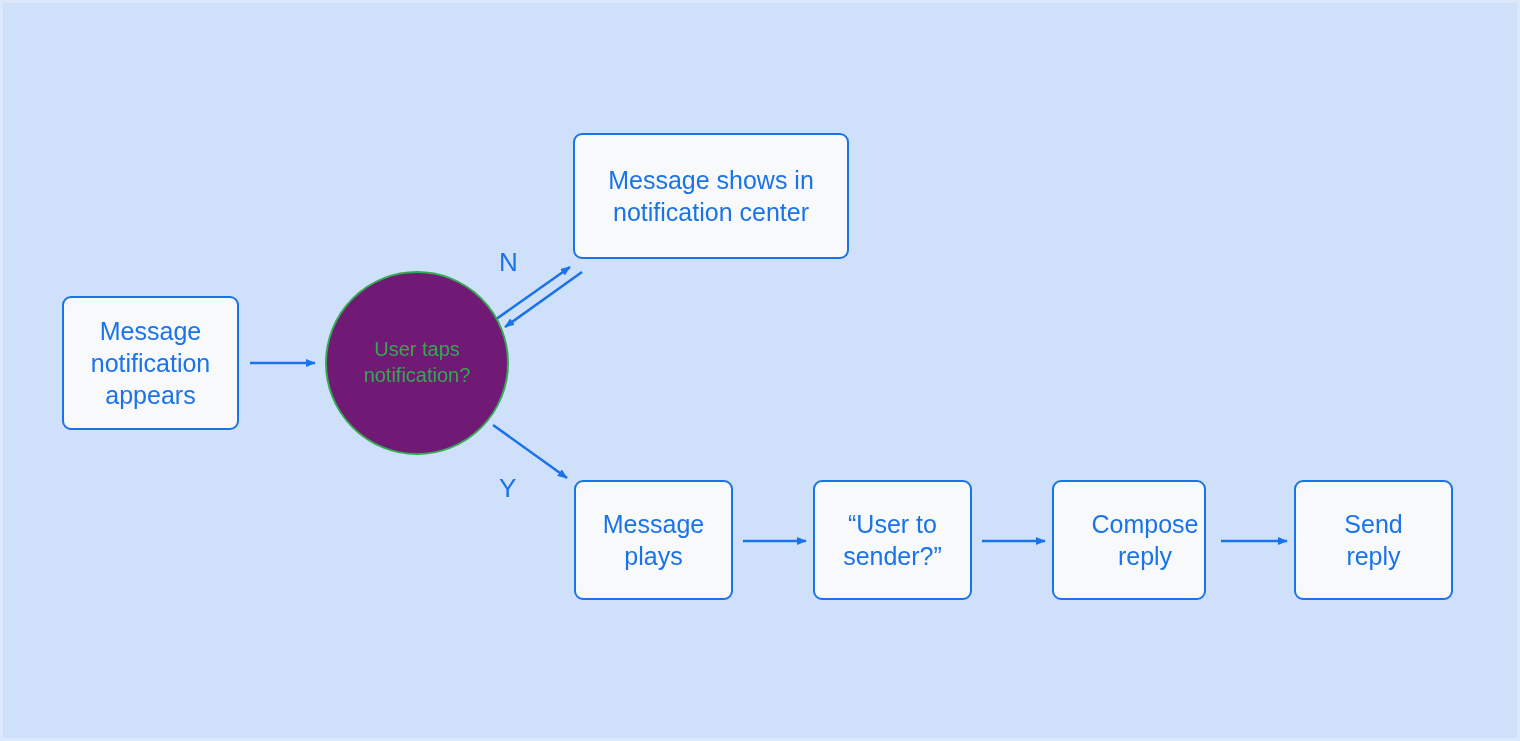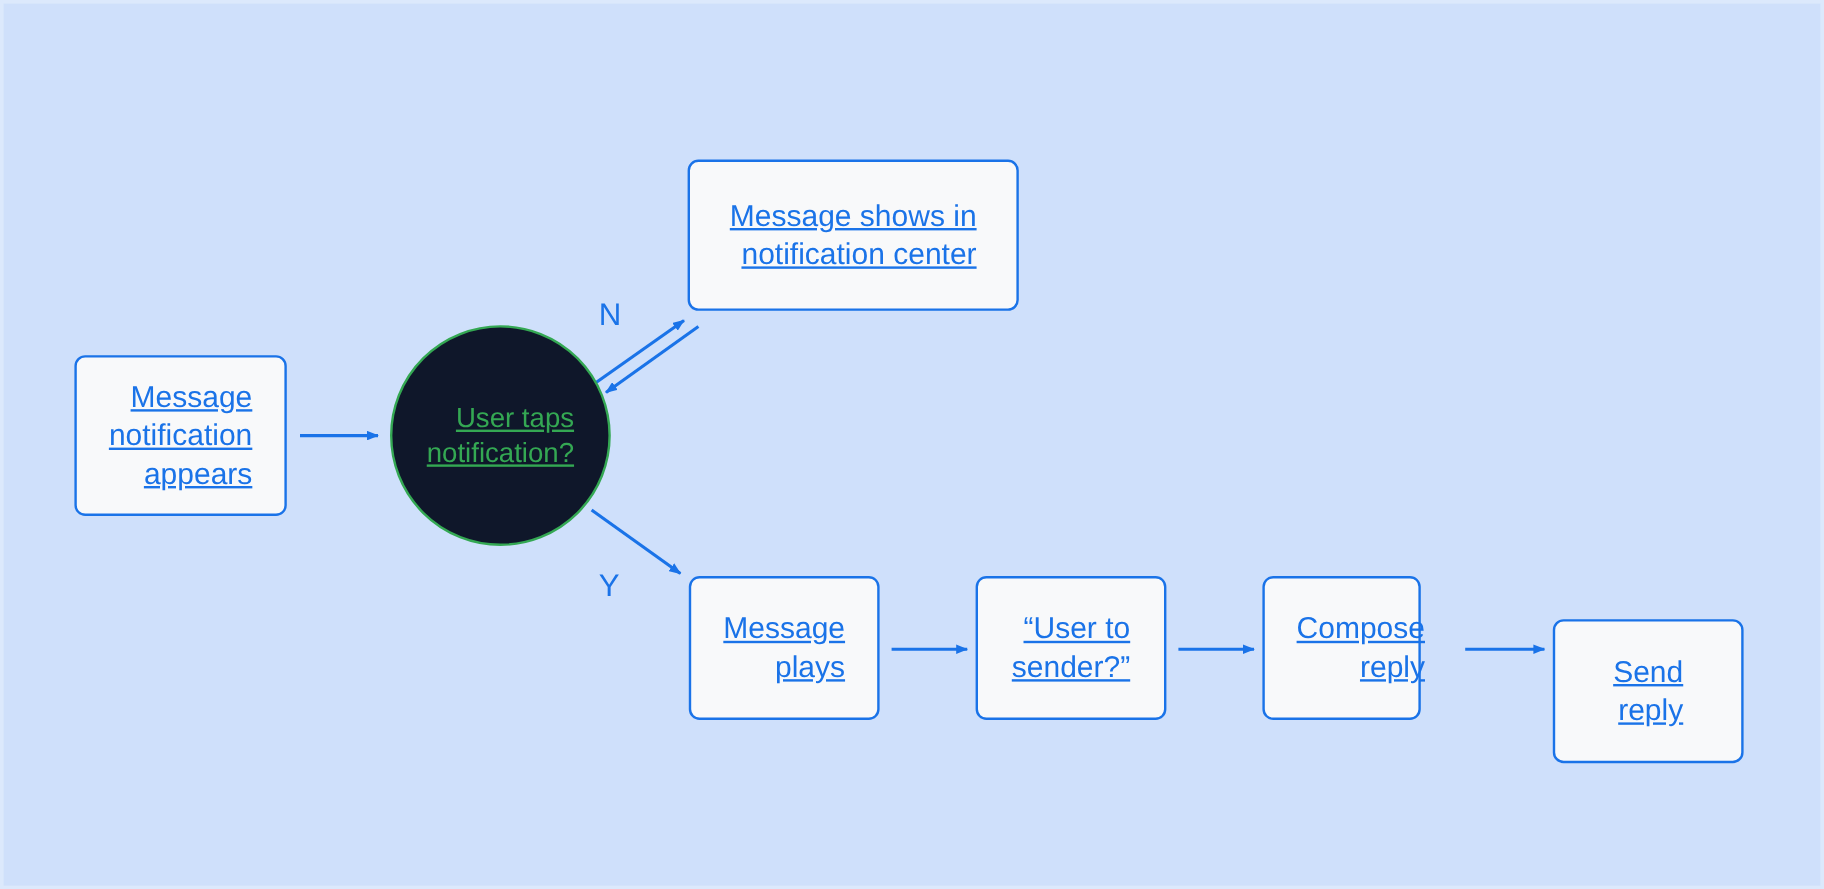--- a/index.html
+++ b/index.html
@@ -24,38 +24,37 @@
     width: 1520px;
     height: 741px;
     pointer-events: none;
   }
   .node {
     position: absolute;
     box-sizing: border-box;
     display: flex;
     align-items: center;
     justify-content: center;
-    text-align: right;
+    text-align: center;
     line-height: 1.28;
     white-space: pre-line;
-    text-decoration: underline;
   }
   .node-box {
     background: #f8f9fa;
     border: 2px solid #1a73e8;
     border-radius: 9px;
     color: #1a73e8;
     font-size: 25px;
   }
   .node-circle {
-    background: #0f172a;
+    background: #701a75;
     border: 2px solid #34a853;
     border-radius: 50%;
     color: #34a853;
-    font-size: 23px;
+    font-size: 20px;
   }
   .edge-label {
     position: absolute;
     color: #1a73e8;
     font-size: 26px;
     line-height: 1;
     white-space: nowrap;
   }
 </style>
 </head>
@@ -104,26 +103,26 @@
   <div class="node node-box" style="left:571px; top:477px; width:159px; height:120px;">
     <span>Message
 plays</span>
   </div>
 
   <div class="node node-box" style="left:810px; top:477px; width:159px; height:120px;">
     <span>“User to
 sender?”</span>
   </div>
 
-  <div class="node node-box" style="left:1049px; top:477px; width:132px; height:120px;padding-left:32px;">
+  <div class="node node-box" style="left:1049px; top:477px; width:154px; height:120px;padding-left:32px;">
     <span>Compose
 reply</span>
   </div>
 
-  <div class="node node-box" style="left:1291px; top:477px; width:159px; height:120px;margin-top:36px;">
+  <div class="node node-box" style="left:1291px; top:477px; width:159px; height:120px;">
     <span>Send
 reply</span>
   </div>
 
   <div class="edge-label" style="left:496px; top:246px;">N</div>
 
   <div class="edge-label" style="left:496px; top:472px;">Y</div>
 
 </div>
 

